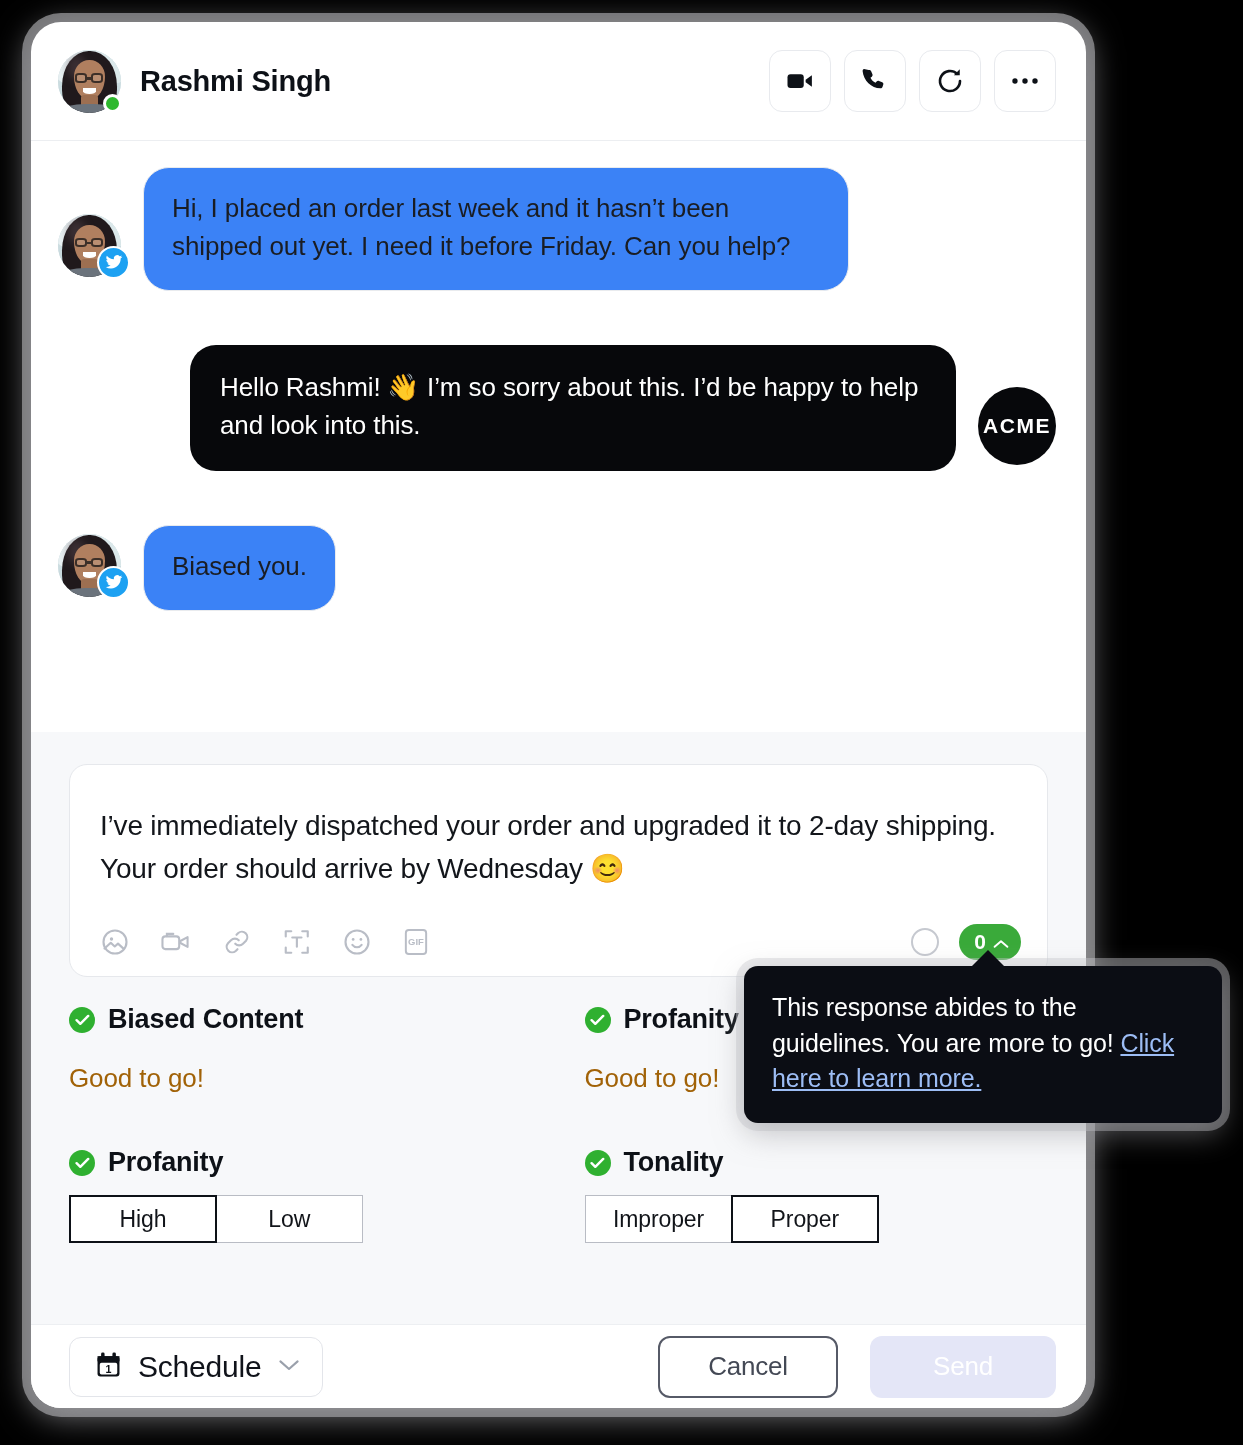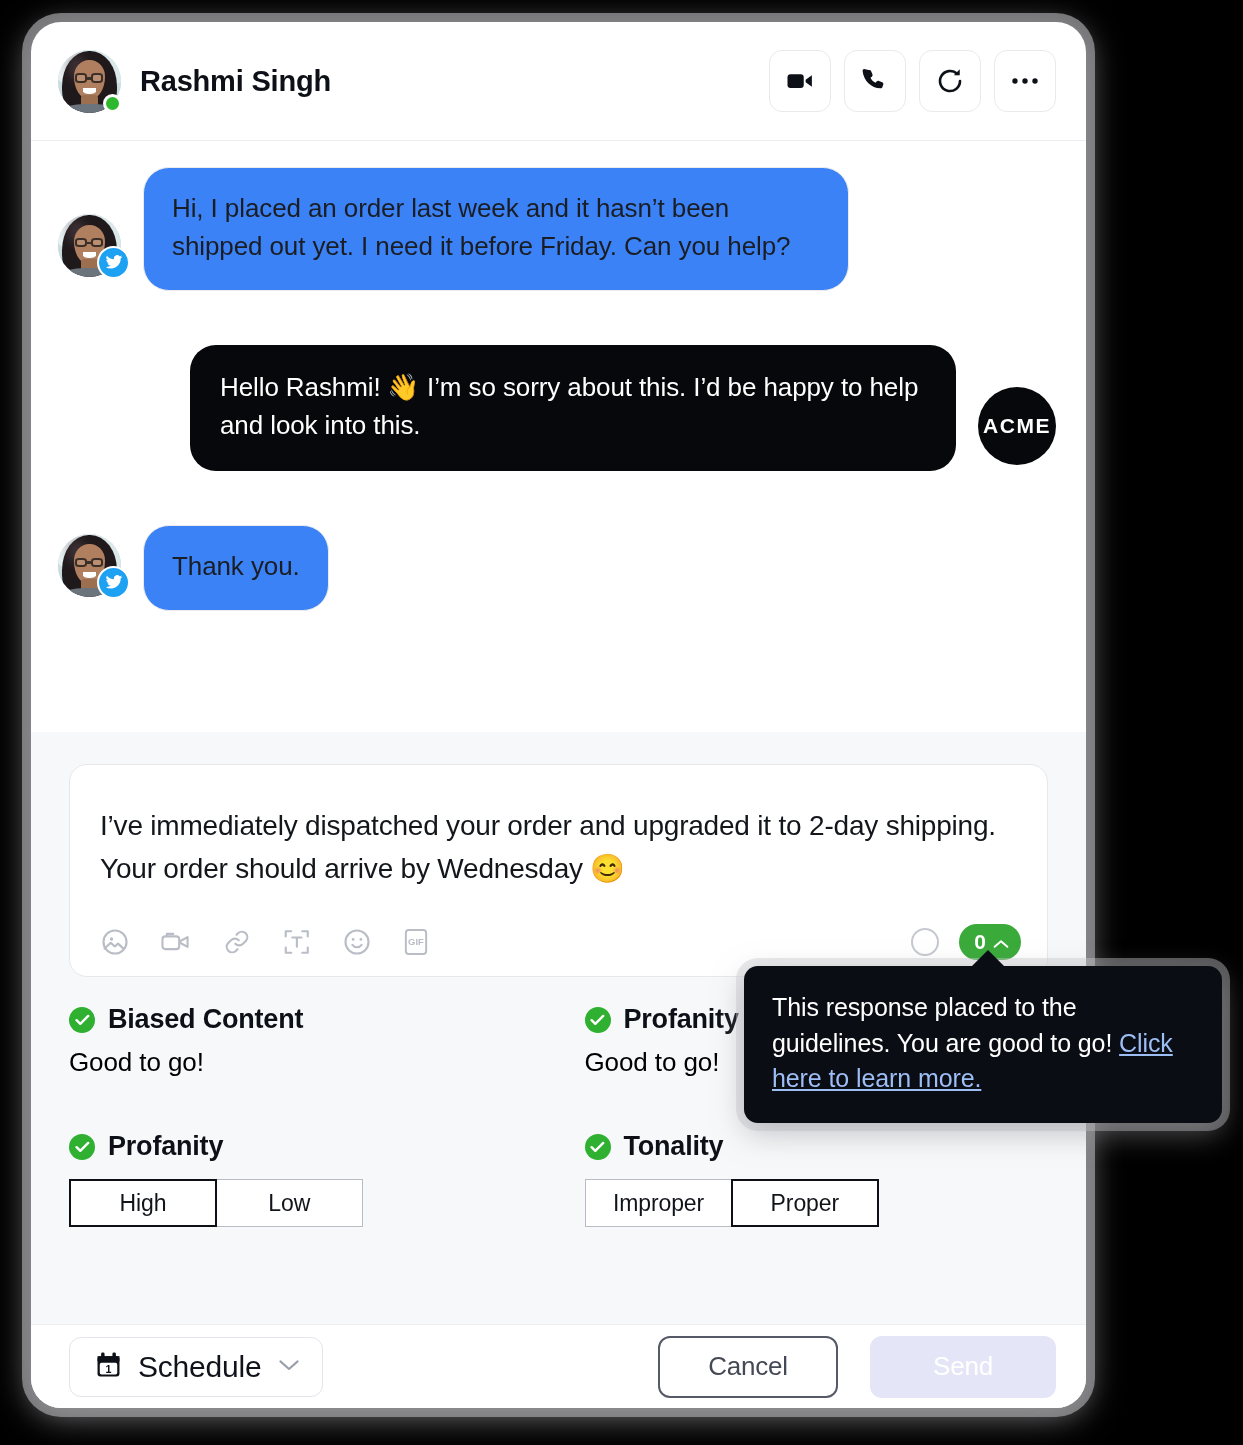--- a/index.html
+++ b/index.html
@@ -166,21 +166,21 @@
   .check-row { display: flex; }
   .check-col { width: 50%; padding-right: 20px; }
   .check-col.right { padding-left: 26px; }
   .check-head { display: flex; align-items: center; gap: 13px; }
   .check-tick {
     width: 26px; height: 26px; border-radius: 50%;
     background: #2fb030; flex: none;
     display: flex; align-items: center; justify-content: center;
   }
   .check-title { font-size: 27px; font-weight: 700; color: #0d1117; letter-spacing: -.2px; }
-  .check-sub { font-size: 26px; color: #000000; margin-top: 12px; letter-spacing: -.1px; }
+  .check-sub { font-size: 26px; color: #a16207; margin-top: 28px; letter-spacing: -.1px; }
   .check-row.second { margin-top: 53px; }
   .seg {
     display: inline-flex; margin-top: 17px;
   }
   .seg-opt {
     height: 48px; min-width: 148px; padding: 0 20px;
     display: flex; align-items: center; justify-content: center;
     font-size: 23px; color: #111419; background: #fff;
     border: 1.7px solid #b9bcc4; cursor: pointer;
     margin-left: -1.7px; letter-spacing: -.1px;
@@ -347,21 +347,21 @@
               <div class="glass-r"></div>
               <div class="bridge"></div>
             <div class="smile"></div>
           </div>
           <div class="tw-badge">
             <svg width="18" height="18" viewBox="0 0 24 24">
               <path d="M23 4.9c-.8.4-1.7.6-2.6.8a4.6 4.6 0 0 0 2-2.5c-.9.5-1.9.9-2.9 1.1a4.5 4.5 0 0 0-7.7 4.1A12.9 12.9 0 0 1 2.5 3.6a4.5 4.5 0 0 0 1.4 6A4.5 4.5 0 0 1 1.8 9v.1a4.5 4.5 0 0 0 3.6 4.4c-.7.2-1.4.2-2.1.1a4.5 4.5 0 0 0 4.2 3.1A9 9 0 0 1 1 18.6a12.8 12.8 0 0 0 7 2c8.3 0 12.9-6.9 12.9-12.9v-.6c.9-.6 1.6-1.4 2.1-2.2z" fill="#fff"></path>
             </svg>
           </div>
         </div>
-        <div class="bubble-in">Thank you.</div>
+        <div class="bubble-in">Biased you.</div>
       </div>
 
     </div>
 
     <div class="compose-panel">
 
       <div class="composer">
         <div class="composer-text">I’ve immediately dispatched your order and upgraded it to 2-day shipping. Your order should arrive by Wednesday 😊</div>
 
         <div class="composer-bar">
@@ -508,16 +508,16 @@
       <div class="foot-right">
         <div class="btn-cancel">Cancel</div>
         <div class="btn-send">Send</div>
       </div>
     </div>
 
   </div>
 
   <div class="tooltip">
     <div class="tooltip-arrow"></div>
-    <div class="tooltip-text"><span>This response placed to the guidelines. You are good to go! </span><a class="tooltip-link" href="#">Click here to learn more.</a></div>
+    <div class="tooltip-text"><span>This response abides to the guidelines. You are more to go! </span><a class="tooltip-link" href="#">Click here to learn more.</a></div>
   </div>
 
 </div>
 
 </body></html>

